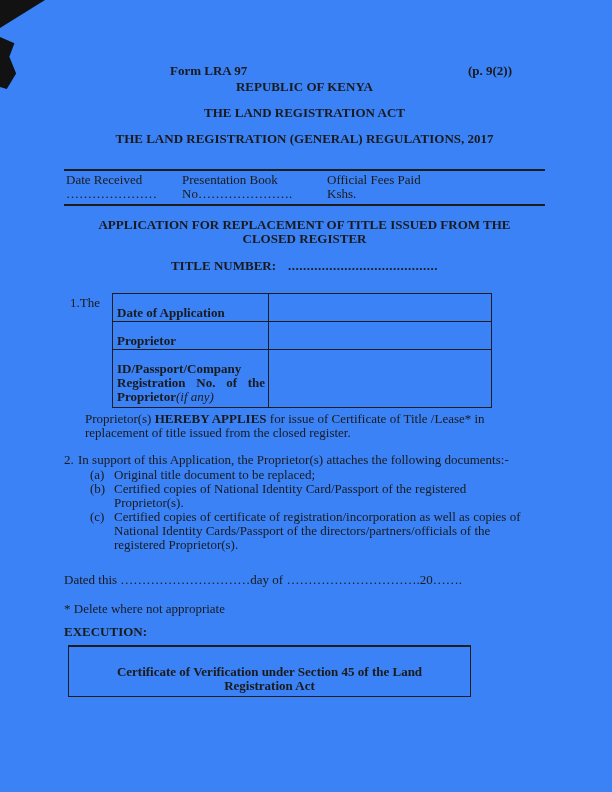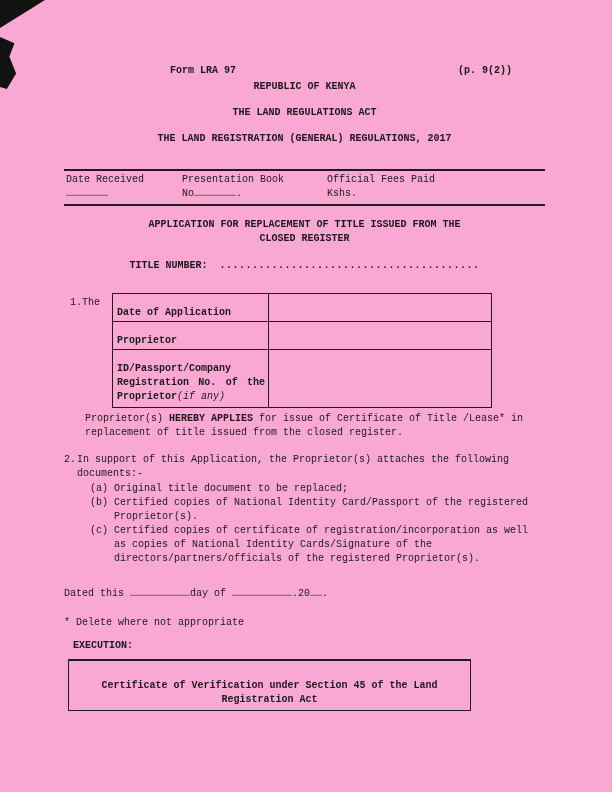--- a/index.html
+++ b/index.html
@@ -1,22 +1,22 @@
 <!DOCTYPE html>
 <html><head>
 <meta charset="utf-8">
 <style>
   html,body { margin:0; padding:0; background:#ffffff; }
   .page {
     position: relative;
     width: 612px; height: 792px;
-    background: #f9a8d4;
+    background: #3b82f6;
     color: #1a1a1a;
-    font-family: Liberation Mono, monospace;
-    font-size: 10px;
+    font-family: Liberation Serif, serif;
+    font-size: 13px;
     line-height: 14px;
     overflow: hidden;
   }
   .artifact { position:absolute; background:#121212; }
   .artifact.corner { top:0; left:0; width:45px; height:28px;
     clip-path: polygon(0 0, 100% 0, 0 100%); }
   .artifact.wedge { top:37px; left:0; width:17px; height:52px;
     clip-path: polygon(0 0, 85% 12%, 55% 38%, 95% 70%, 40% 100%, 0 96%); }
 
   .content { position:absolute; left:64px; top:64px; width:481px; }
@@ -57,21 +57,21 @@
   .sec2-intro { display:flex; }
   .sec2-intro .mk { width:14px; }
   .sec2-items { margin-left:26px; margin-top:1px; }
   .sec2-item { display:flex; }
   .sec2-item .mk { width:24px; flex:none; }
   .sec2-item .tx { width:424px; }
 
   .dated { margin-top:21px; }
   .footnote { margin-top:15px; }
 
-  .exec-heading { margin-top:9px; margin-left:9px; font-weight:bold; }
+  .exec-heading { margin-top:9px; font-weight:bold; }
   .exec-table { margin-top:6px; margin-left:4px; width:401px; border:1.5px solid #1d1d1d; }
   .exec-main { display:flex; height:149px; }
   .exec-left { width:197px; border-right:1.5px solid #1d1d1d; padding:4px 8px 0 6px; }
   .exec-right { flex:1; padding:0 6px 0 8px; }
   .signed-word { font-weight:bold; text-decoration:underline; }
   .photo-box { width:110px; height:72px; border:1.5px solid #1d1d1d; margin:21px 0 5px 27px;
     display:flex; align-items:center; justify-content:center; text-align:center; }
   .exec-footer { border-top:1.5px solid #1d1d1d; text-align:center; font-weight:bold; padding:18px 0 3px; }
 </style>
 </head>
@@ -82,21 +82,21 @@
   <div class="artifact corner"></div>
   <div class="artifact wedge"></div>
 
   <div class="content">
 
     <div class="hdr-line">
       <span class="hdr-form">Form LRA 97</span>
       <span class="hdr-pageref">(p. 9(2))</span>
     </div>
     <div class="republic ctr b">REPUBLIC OF KENYA</div>
-    <div class="act-line ctr b">THE LAND REGULATIONS ACT</div>
+    <div class="act-line ctr b">THE LAND REGISTRATION ACT</div>
     <div class="regs-line ctr b">THE LAND REGISTRATION (GENERAL) REGULATIONS, 2017</div>
 
     <div class="office-block">
       <div class="office-col1">
         <div>Date Received</div>
         <div>…………………</div>
       </div>
       <div class="office-col2">
         <div>Presentation Book</div>
         <div>No………………….</div>
@@ -149,21 +149,21 @@
         <div class="sec2-item">
           <span class="mk">(a)</span>
           <span class="tx">Original title document to be replaced;</span>
         </div>
         <div class="sec2-item">
           <span class="mk">(b)</span>
           <span class="tx">Certified copies of National Identity Card/Passport of the registered Proprietor(s).</span>
         </div>
         <div class="sec2-item">
           <span class="mk">(c)</span>
-          <span class="tx">Certified copies of certificate of registration/incorporation as well as copies of National Identity Cards/Signature of the directors/partners/officials of the registered Proprietor(s).</span>
+          <span class="tx">Certified copies of certificate of registration/incorporation as well as copies of National Identity Cards/Passport of the directors/partners/officials of the registered Proprietor(s).</span>
         </div>
       </div>
     </div>
 
     <div class="dated">Dated this …………………………day of ………………………….20…….</div>
     <div class="footnote">* Delete where not appropriate</div>
 
     <div class="exec-heading">EXECUTION:</div>
 
     <div class="exec-table">

